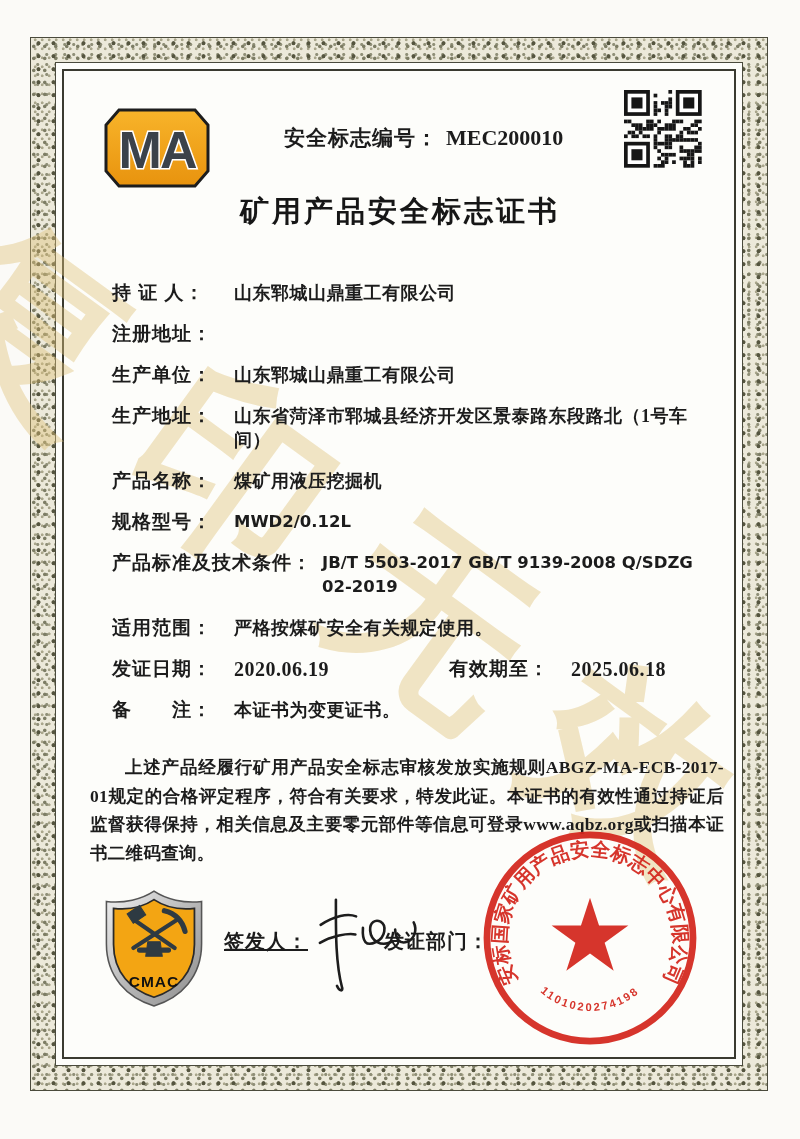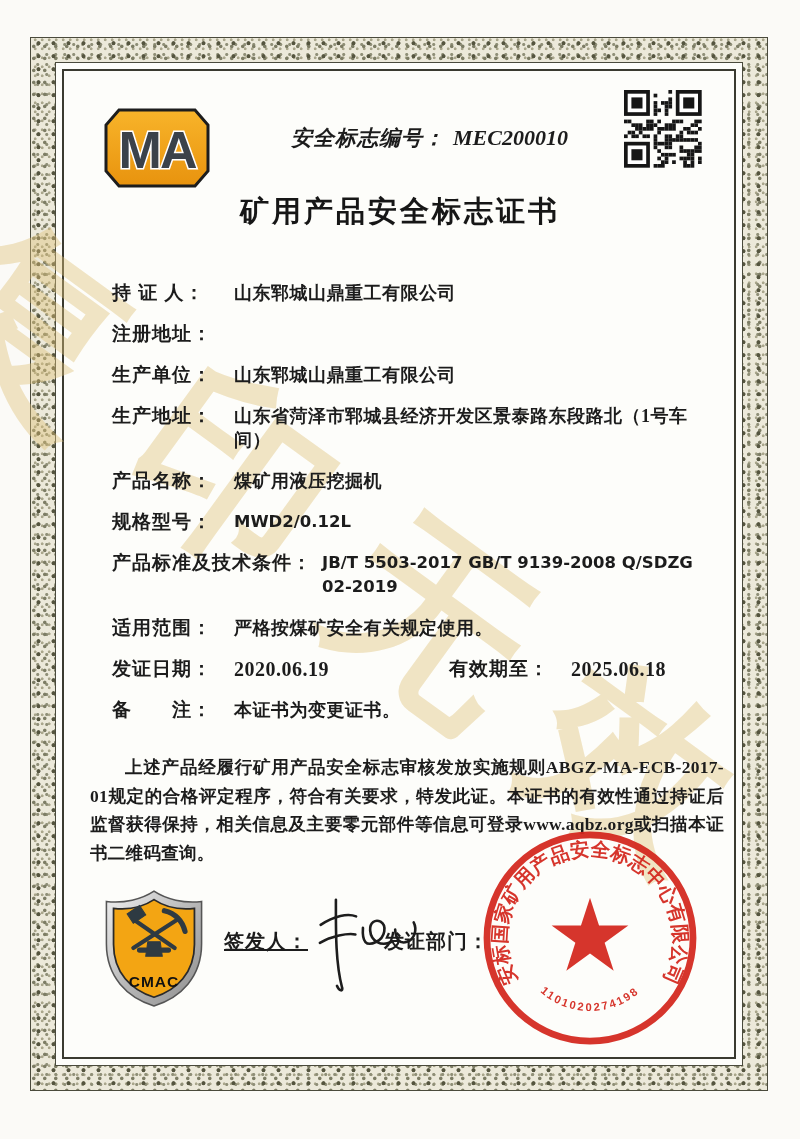--- a/index.html
+++ b/index.html
@@ -33,24 +33,23 @@
   
   .watermark{
     position:absolute;left:30px;top:170px;z-index:1;
     font-size:190px;font-weight:700;letter-spacing:58px;white-space:nowrap;
     color:#dfc27a;opacity:.42;transform:rotate(36deg);transform-origin:0 0;
     font-family:"Liberation Serif", serif;pointer-events:none;
   }
   
   .ma-badge{position:absolute;left:102px;top:106px;z-index:2;}
   .cert-no{
-    position:absolute;left:291px;top:124px;z-index:2;
+    position:absolute;left:284px;top:124px;z-index:2;
     font-size:21px;font-weight:700;letter-spacing:1px;
     font-family:"Liberation Serif", serif;
-    font-style:italic;
   }
   .cert-no .num{font-size:22px;letter-spacing:0;margin-left:8px;font-family:"Liberation Serif", serif;}
   .qr{position:absolute;left:624px;top:90px;z-index:2;line-height:0;}
   .title{
     position:absolute;left:0;right:0;top:192px;z-index:2;
     text-align:center;font-size:29px;font-weight:900;letter-spacing:3px;
     font-family:"Liberation Serif", serif;color:#161616;
   }
   
   .fields{position:absolute;left:112px;top:281px;width:616px;z-index:2;}

